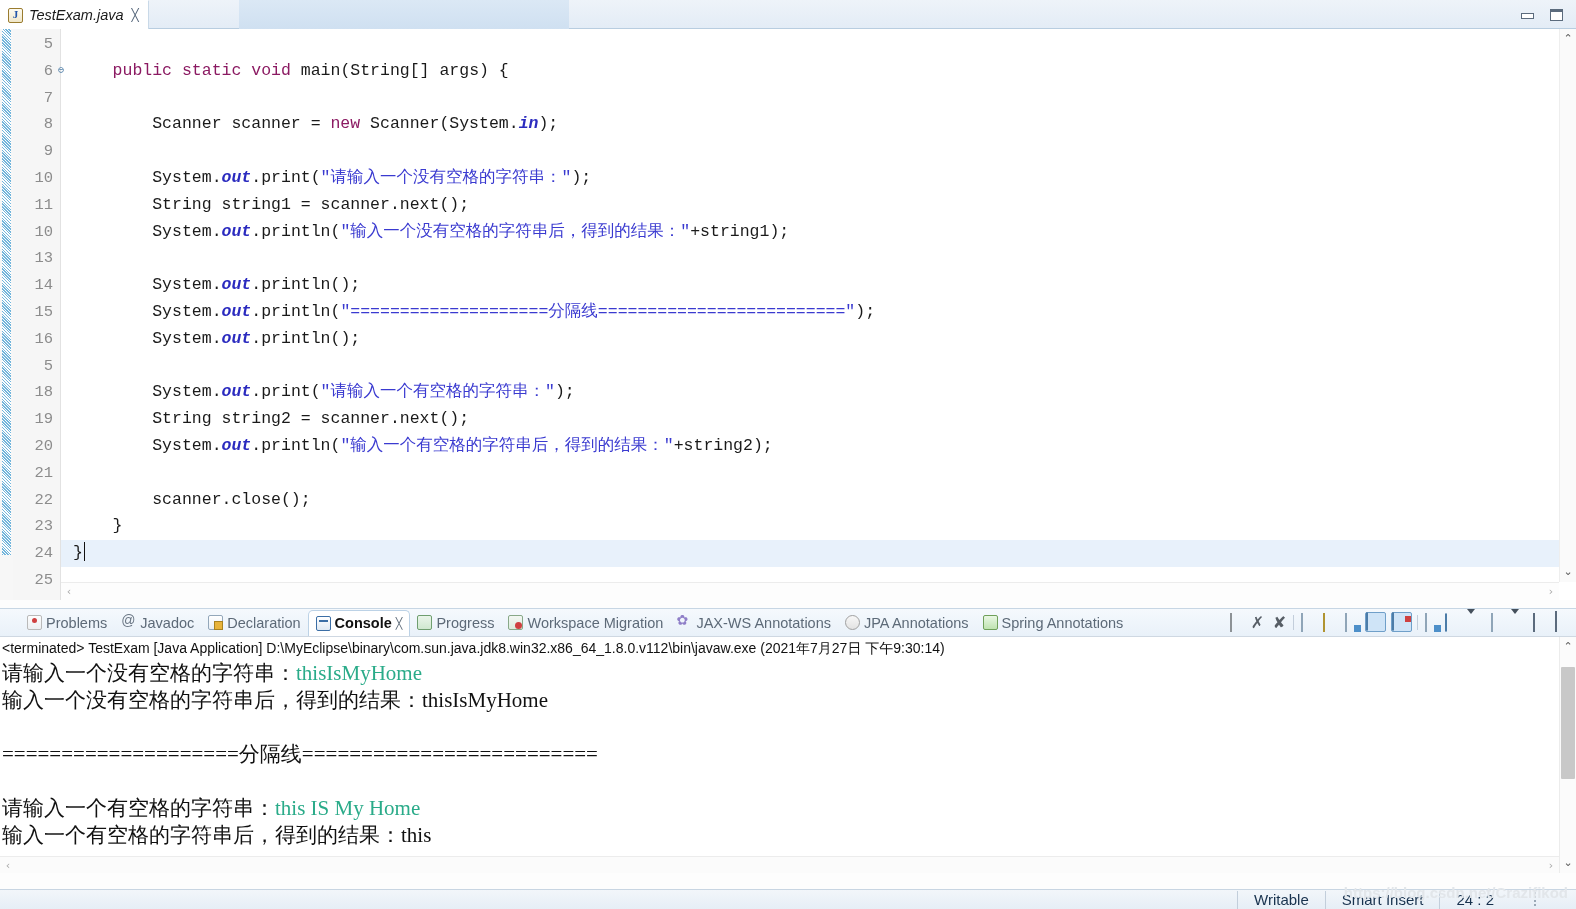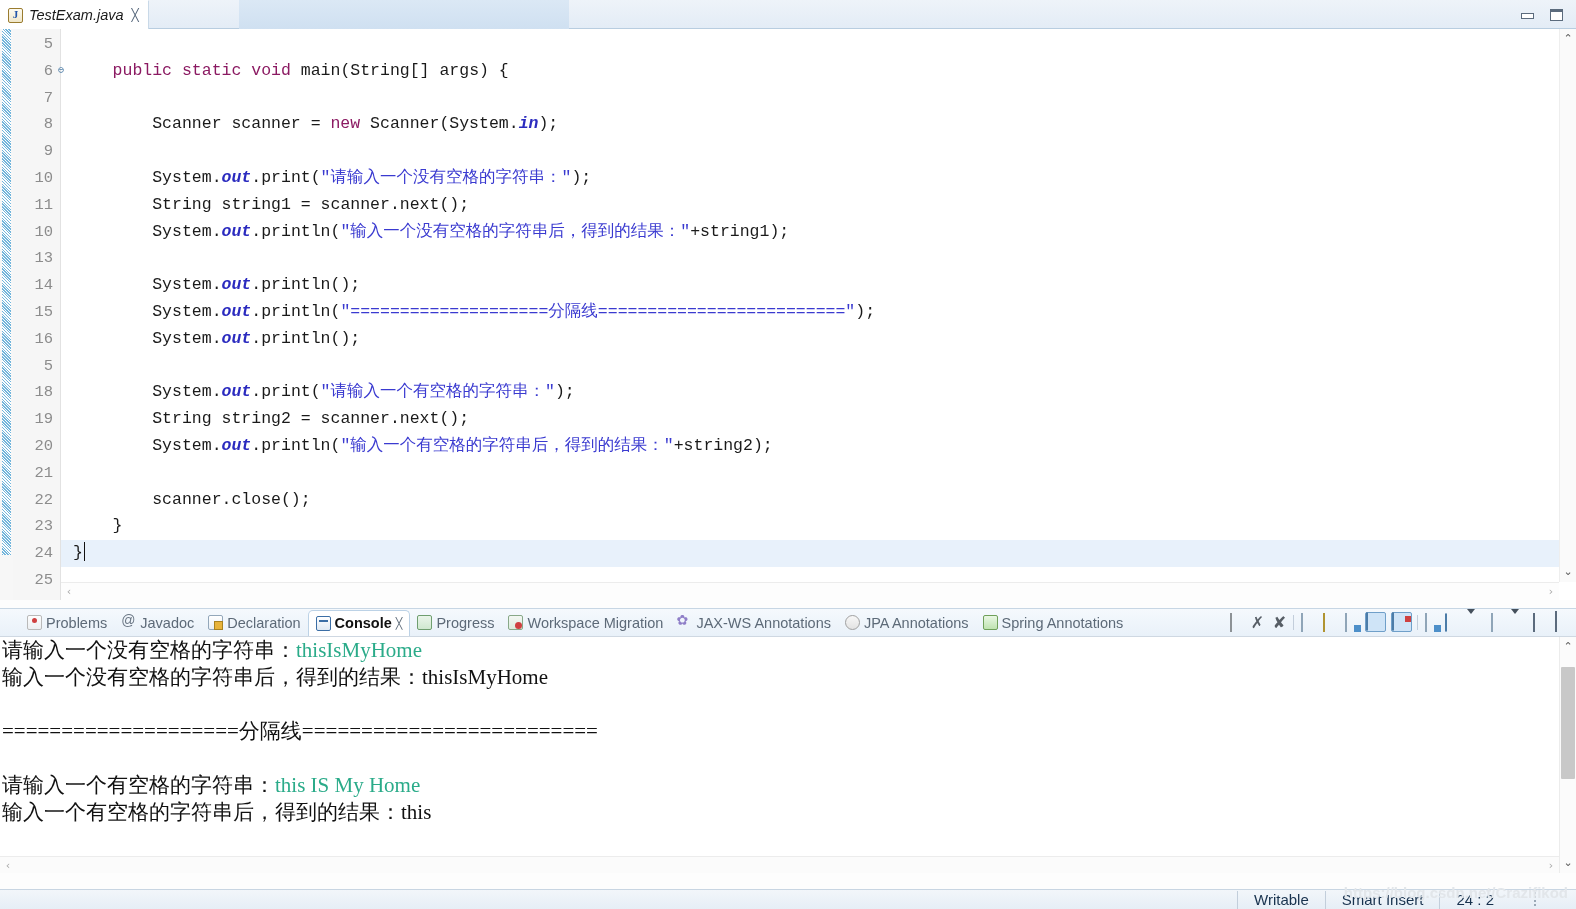--- a/index.html
+++ b/index.html
@@ -369,20 +369,21 @@
     <span class="ctb"><span class="doc-ico arrowed"></span></span>
     <span class="ctb"><span class="mon-ico"></span></span>
     <span class="ctb"><span class="caret-dn"></span></span>
     <span class="ctb"><span class="doc-ico"></span></span>
     <span class="ctb"><span class="caret-dn"></span></span>
     <span class="ctb"><span class="win-ico-min"></span></span>
     <span class="ctb"><span class="win-ico-max"></span></span>
   </div>
 
   <div class="console">
+    <div class="con-head">&lt;terminated&gt; TestExam [Java Application] D:\MyEclipse\binary\com.sun.java.jdk8.win32.x86_64_1.8.0.v112\bin\javaw.exe (2021年7月27日 下午9:30:14)</div>
     <div class="con-body" id="conbody"><div><span>请输入一个没有空格的字符串：</span><span class="green" style="color: rgb(42, 171, 137);">thisIsMyHome</span></div><div><span>输入一个没有空格的字符串后，得到的结果：thisIsMyHome</span></div><div><span>&nbsp;</span></div><div><span>====================分隔线=========================</span></div><div><span>&nbsp;</span></div><div><span>请输入一个有空格的字符串：</span><span class="green" style="color: rgb(42, 171, 137);">this IS My Home</span></div><div><span>输入一个有空格的字符串后，得到的结果：this</span></div></div>
 
     <div class="vscroll-c">
       <span class="arw top">⌃</span>
       <span class="thumb"></span>
       <span class="arw bot">⌄</span>
     </div>
     <div class="hscroll-c">
       <span class="arw l">‹</span>
       <span class="arw r">›</span>

